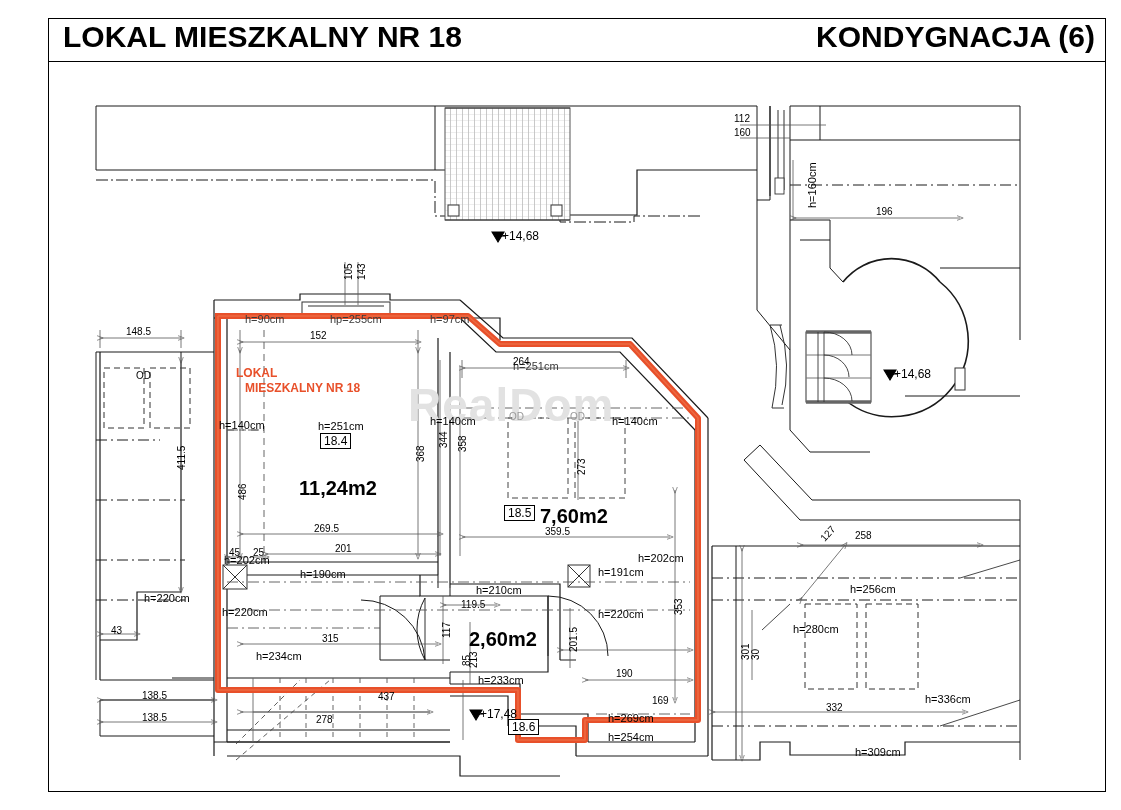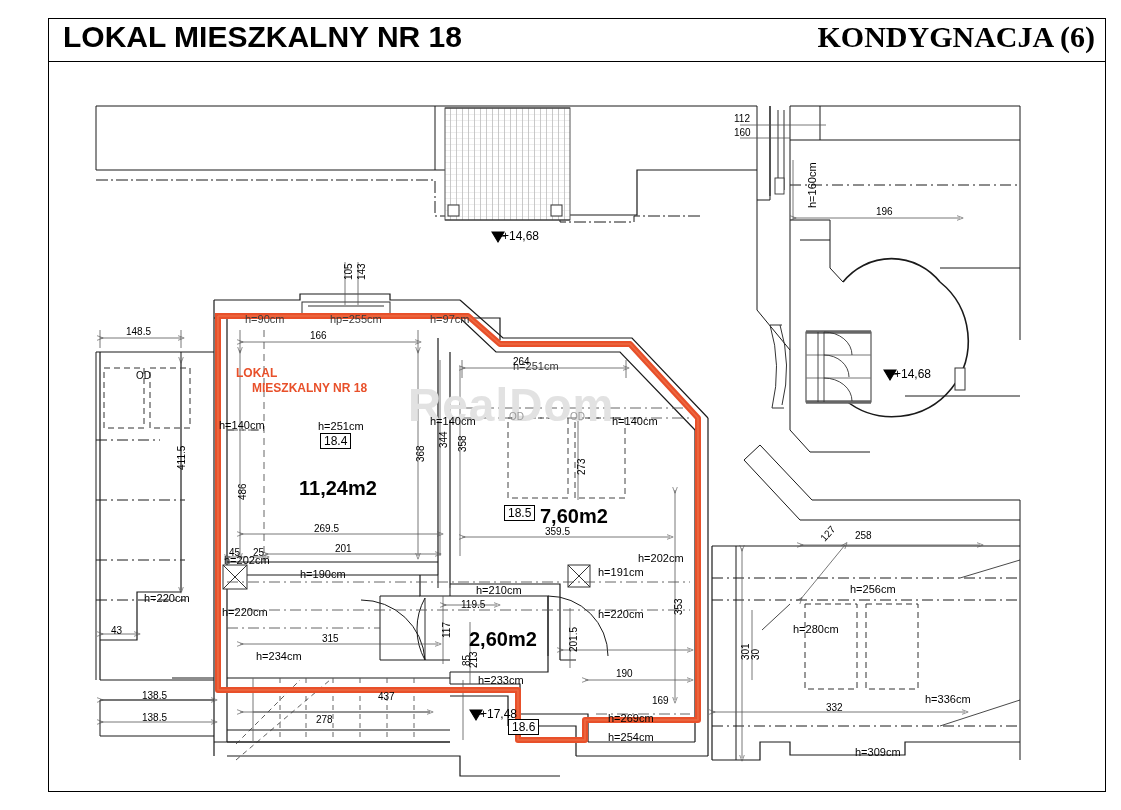--- a/index.html
+++ b/index.html
@@ -12,21 +12,21 @@
     border:1.5px solid #000;background:#fff;box-sizing:border-box;
   }
   #title-left{
     position:absolute;left:14px;top:1px;
     font-size:30px;font-weight:bold;color:#000;letter-spacing:0px;
     white-space:nowrap;font-family:"Liberation Sans",sans-serif;
   }
   #title-right{
     position:absolute;right:10px;top:1px;
     font-size:30px;font-weight:bold;color:#000;
-    white-space:nowrap;font-family:Liberation Serif, serif;
+    white-space:nowrap;font-family:Liberation Sans, sans-serif;
   }
   
   #frame{
     position:absolute;left:48px;top:62px;width:1058px;height:730px;
     border-left:1.5px solid #000;border-right:1.5px solid #000;
     border-bottom:1.5px solid #000;box-sizing:border-box;background:#fff;
   }
 
   #plan{position:absolute;left:0;top:0;width:1121px;height:810px;}
   #plan svg{display:block;}
@@ -328,21 +328,21 @@
     </g>
 
     <polyline points="218,316 468,316 468,316 500,344 630,344 698,418 698,720 585,720 585,740 518,740 518,690 218,690 218,316" fill="none" stroke="#e8502a" stroke-width="6" stroke-linejoin="round" stroke-linecap="square"></polyline>
     <polyline points="218,316 468,316 500,344 630,344 698,418 698,720 585,720 585,740 518,740 518,690 218,690 218,316" fill="none" stroke="#f07d55" stroke-width="1.6" stroke-linejoin="round" opacity="0.55"></polyline>
   </svg>
   </div>
 
   <div class="wm">RealDom</div>
 
   <div class="orange-lbl" style="left:236px;top:366px;">LOKAL</div>
-  <div class="orange-lbl" style="left:252px;top:381px;">MIESZKALNY NR 18</div>
+  <div class="orange-lbl" style="left:245px;top:381px;">MIESZKALNY NR 18</div>
 
   <div class="t hh" style="left:318px;top:420px;">h=251cm</div>
   <div class="roomno" style="left:320px;top:433px;">18.4</div>
   <div class="area" style="left:299px;top:477px;">11,24m2</div>
 
   <div class="roomno" style="left:504px;top:505px;">18.5</div>
   <div class="area" style="left:540px;top:505px;">7,60m2</div>
 
   <div class="area" style="left:469px;top:628px;">2,60m2</div>
   <div class="roomno" style="left:508px;top:719px;">18.6</div>
@@ -368,21 +368,21 @@
   <div class="t hh" style="left:855px;top:746px;">h=309cm</div>
 
   <div class="t hh" style="left:806px;top:208px;transform-origin:0 0;transform:rotate(-90deg);">h=160cm</div>
 
   <div class="t hh" style="left:245px;top:313px;color:#3a3a3a;">h=90cm</div>
   <div class="t hh" style="left:330px;top:313px;color:#3a3a3a;">hp=255cm</div>
   <div class="t hh" style="left:430px;top:313px;color:#3a3a3a;">h=97cm</div>
   <div class="t hh" style="left:513px;top:360px;color:#3a3a3a;">h=251cm</div>
 
   <div class="t dim" style="left:126px;top:326px;">148.5</div>
-  <div class="t dim" style="left:310px;top:330px;">166</div>
+  <div class="t dim" style="left:310px;top:330px;">152</div>
   <div class="t dim" style="left:513px;top:356px;">264</div>
   <div class="t dim" style="left:314px;top:523px;">269.5</div>
   <div class="t dim" style="left:335px;top:543px;">201</div>
   <div class="t dim" style="left:322px;top:633px;">315</div>
   <div class="t dim" style="left:545px;top:526px;text-align:right;">359.5</div>
   <div class="t dim" style="left:316px;top:714px;">278</div>
   <div class="t dim" style="left:378px;top:691px;">437</div>
   <div class="t dim" style="left:616px;top:668px;">190</div>
   <div class="t dim" style="left:652px;top:695px;">169</div>
   <div class="t dim" style="left:826px;top:702px;">332</div>

